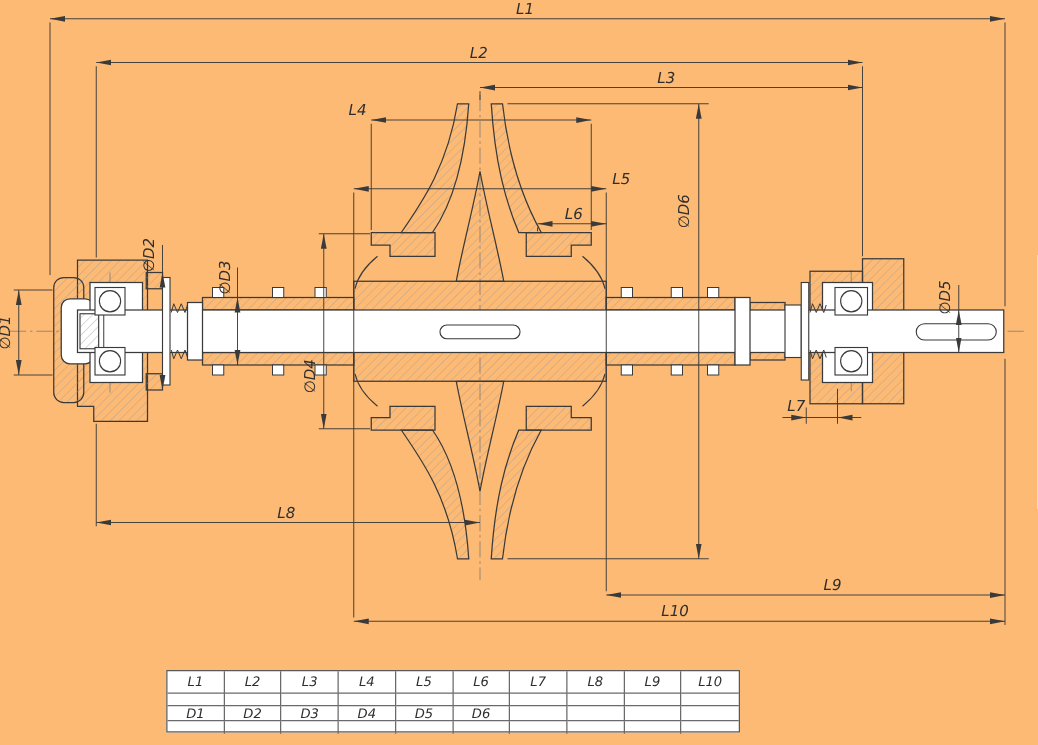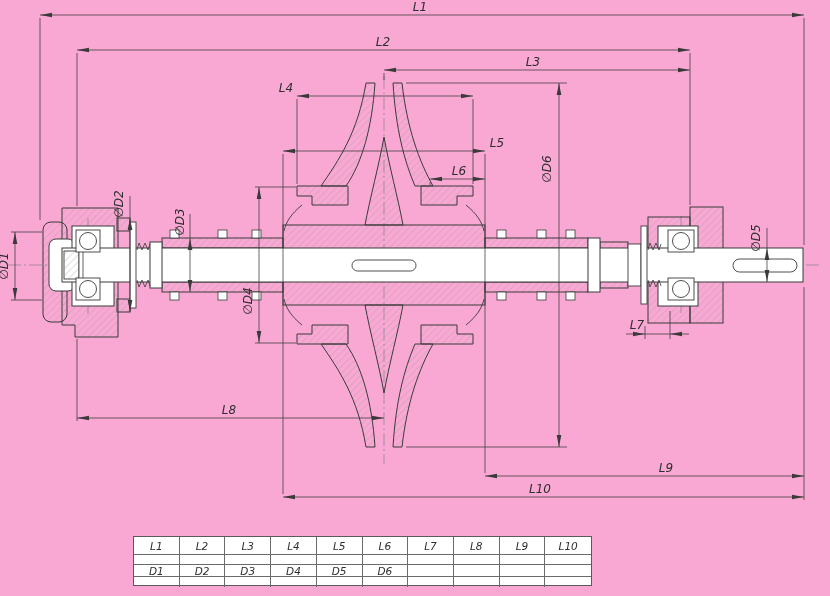--- a/index.html
+++ b/index.html
@@ -1,16 +1,16 @@
 <!DOCTYPE html>
 <html><head>
 <meta charset="utf-8">
 <style>
   html,body{margin:0;padding:0;background:#f6f6f4;}
-  .sheet{position:relative;width:830px;height:596px;background:#f9a8d4;overflow:hidden;
+  .sheet{position:relative;width:830px;height:596px;background:#fdba74;overflow:hidden;
          font-family:"DejaVu Sans",sans-serif;}
   svg{position:absolute;left:0;top:0;}
   .dimtext{font-family:"DejaVu Sans",sans-serif;font-style:italic;font-size:12px;fill:#2e2e2e;}
   .spec-table{position:absolute;left:133px;top:536px;width:459px;height:50px;
       display:grid;grid-template-columns:repeat(10,1fr);grid-template-rows:18px 10px 12px 10px;
       border:1px solid #5a5a5a;box-sizing:border-box;background:#fff;}
   .spec-table .cell{border-right:1px solid #6a6a6a;border-bottom:1px solid #6a6a6a;
       display:flex;align-items:center;justify-content:center;
       font-style:italic;font-size:10.5px;color:#2e2e2e;overflow:hidden;}
   .spec-table .cell:nth-child(10n){border-right:none;}

